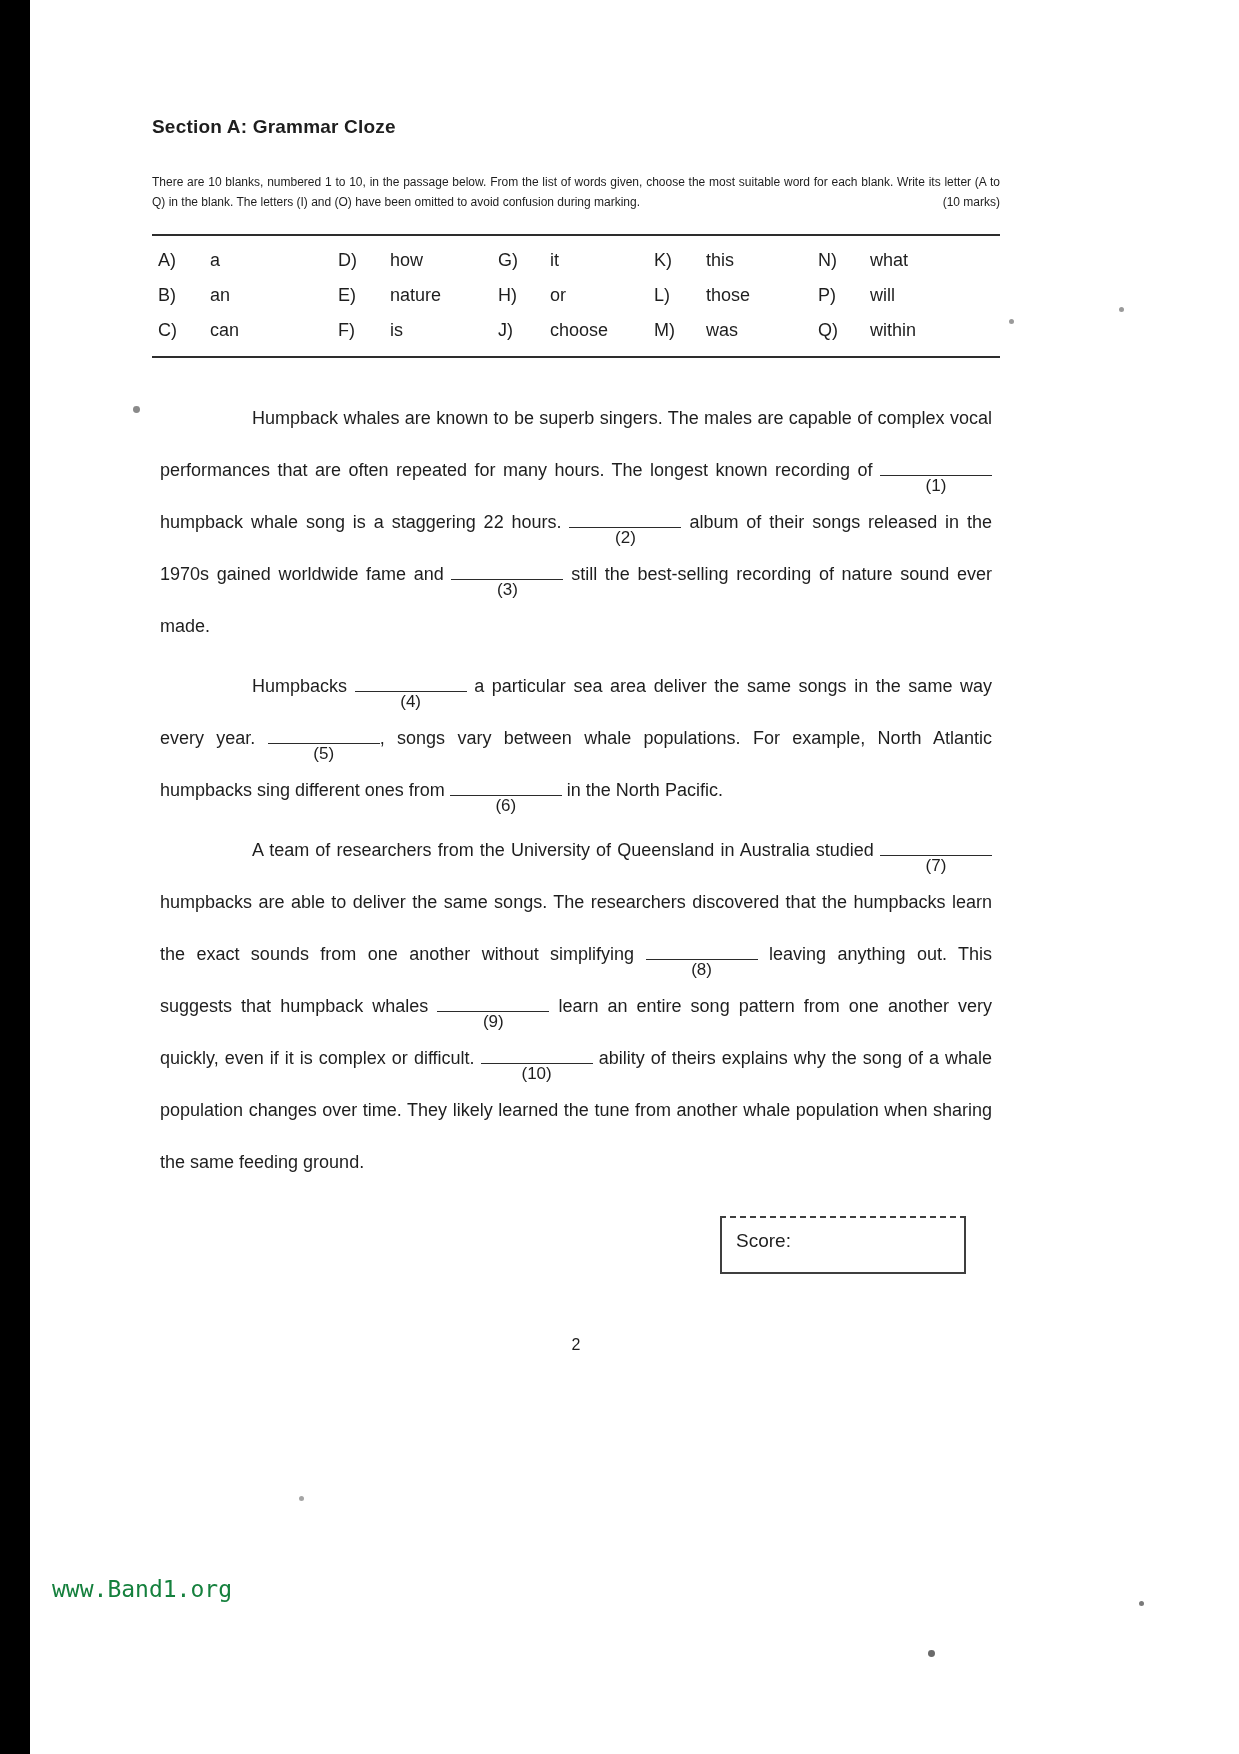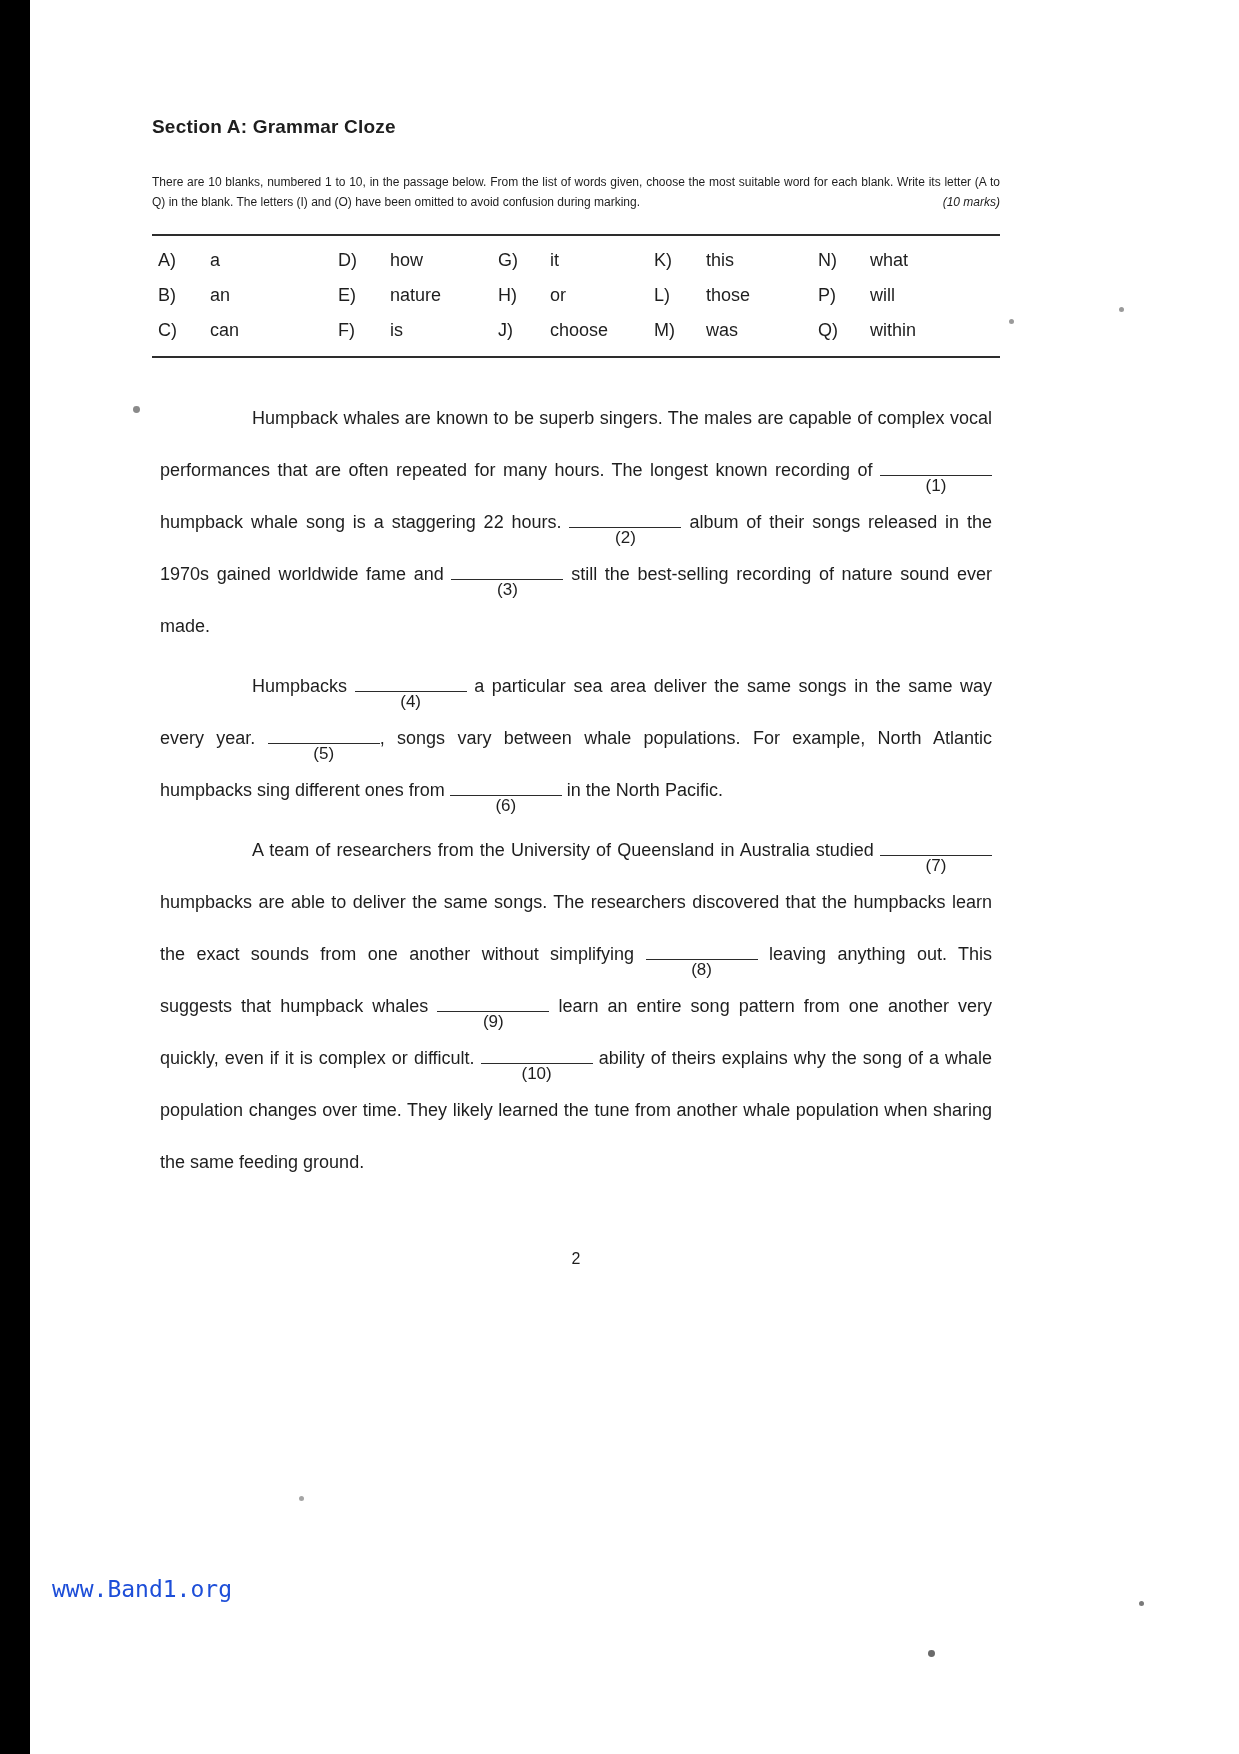--- a/index.html
+++ b/index.html
@@ -13,21 +13,21 @@
     overflow:hidden;
   }
   .scan-strip{position:absolute;left:0;top:0;width:30px;height:1754px;background:#000;}
   .specks{position:absolute;left:0;top:0;width:3px;height:3px;border-radius:50%;
     box-shadow:135px 408px 0 2px #8a8a8a, 1010px 320px 0 1px #9a9a9a,
                930px 1652px 0 2px #6a6a6a, 1140px 1602px 0 1px #7a7a7a,
                300px 1497px 0 1px #a5a5a5, 1120px 308px 0 1px #9a9a9a;}
   .page{position:absolute;left:152px;top:116px;width:848px;}
   .section-title{font-size:19px;font-weight:bold;margin:0;letter-spacing:.2px;}
   .instructions{margin-top:34px;font-size:12px;line-height:20px;text-align:justify;position:relative;}
-  .instructions .marks{position:absolute;right:0;bottom:0;font-style:italic;}
+  .instructions .marks{position:absolute;right:0;bottom:0;}
   .usage-note{margin-top:30px;font-size:19px;font-weight:bold;letter-spacing:.3px;}
   .word-bank{
     margin-top:22px;
     display:grid;
     grid-template-columns:52px 128px 52px 108px 52px 104px 52px 112px 52px 1fr;
     row-gap:5px;
     font-size:18px;line-height:30px;
     border-top:2px solid #2d2d2d;
     border-bottom:2px solid #2d2d2d;
     padding:9px 6px 11px 6px;
@@ -51,21 +51,21 @@
   .score-box{
     margin-top:28px;margin-left:568px;
     width:246px;height:58px;
     border:2px solid #3f3f3f;border-top-style:dashed;
     padding:12px 14px;font-size:19px;
   }
   .page-number{margin-top:62px;text-align:center;font-size:16px;}
   .watermark{
     position:absolute;left:52px;top:1576px;
     font-family:"DejaVu Sans Mono",monospace;
-    font-size:23px;color:#1d4ed8;
+    font-size:23px;color:#15803d;
   }
 </style>
 </head>
 <body>
 
 <div class="scan-strip"></div>
 <div class="specks"></div>
 
 <div class="page">
 
@@ -109,18 +109,21 @@
       <span class="wb-letter">Q)</span>
       <span class="wb-word">within</span>
     </div>
 
   <div class="passage">
       <div class="para">Humpback whales are known to be superb singers. The males are capable of complex vocal performances that are often repeated for many hours. The longest known recording of <span class="blank"><span class="num">(1)</span></span> humpback whale song is a staggering 22 hours. <span class="blank"><span class="num">(2)</span></span> album of their songs released in the 1970s gained worldwide fame and <span class="blank"><span class="num">(3)</span></span> still the best-selling recording of nature sound ever made.</div>
       <div class="para">Humpbacks <span class="blank"><span class="num">(4)</span></span> a particular sea area deliver the same songs in the same way every year. <span class="blank"><span class="num">(5)</span></span>, songs vary between whale populations. For example, North Atlantic humpbacks sing different ones from <span class="blank"><span class="num">(6)</span></span> in the North Pacific.</div>
       <div class="para">A team of researchers from the University of Queensland in Australia studied <span class="blank"><span class="num">(7)</span></span> humpbacks are able to deliver the same songs. The researchers discovered that the humpbacks learn the exact sounds from one another without simplifying <span class="blank"><span class="num">(8)</span></span> leaving anything out. This suggests that humpback whales <span class="blank"><span class="num">(9)</span></span> learn an entire song pattern from one another very quickly, even if it is complex or difficult. <span class="blank"><span class="num">(10)</span></span> ability of theirs explains why the song of a whale population changes over time. They likely learned the tune from another whale population when sharing the same feeding ground.</div>
     </div>
 
+  <div class="score-box">
+    <span>Score:</span>
+  </div>
 
   <div class="page-number">2</div>
 
 </div>
 
 <div class="watermark">www.Band1.org</div>
 
 </body></html>

